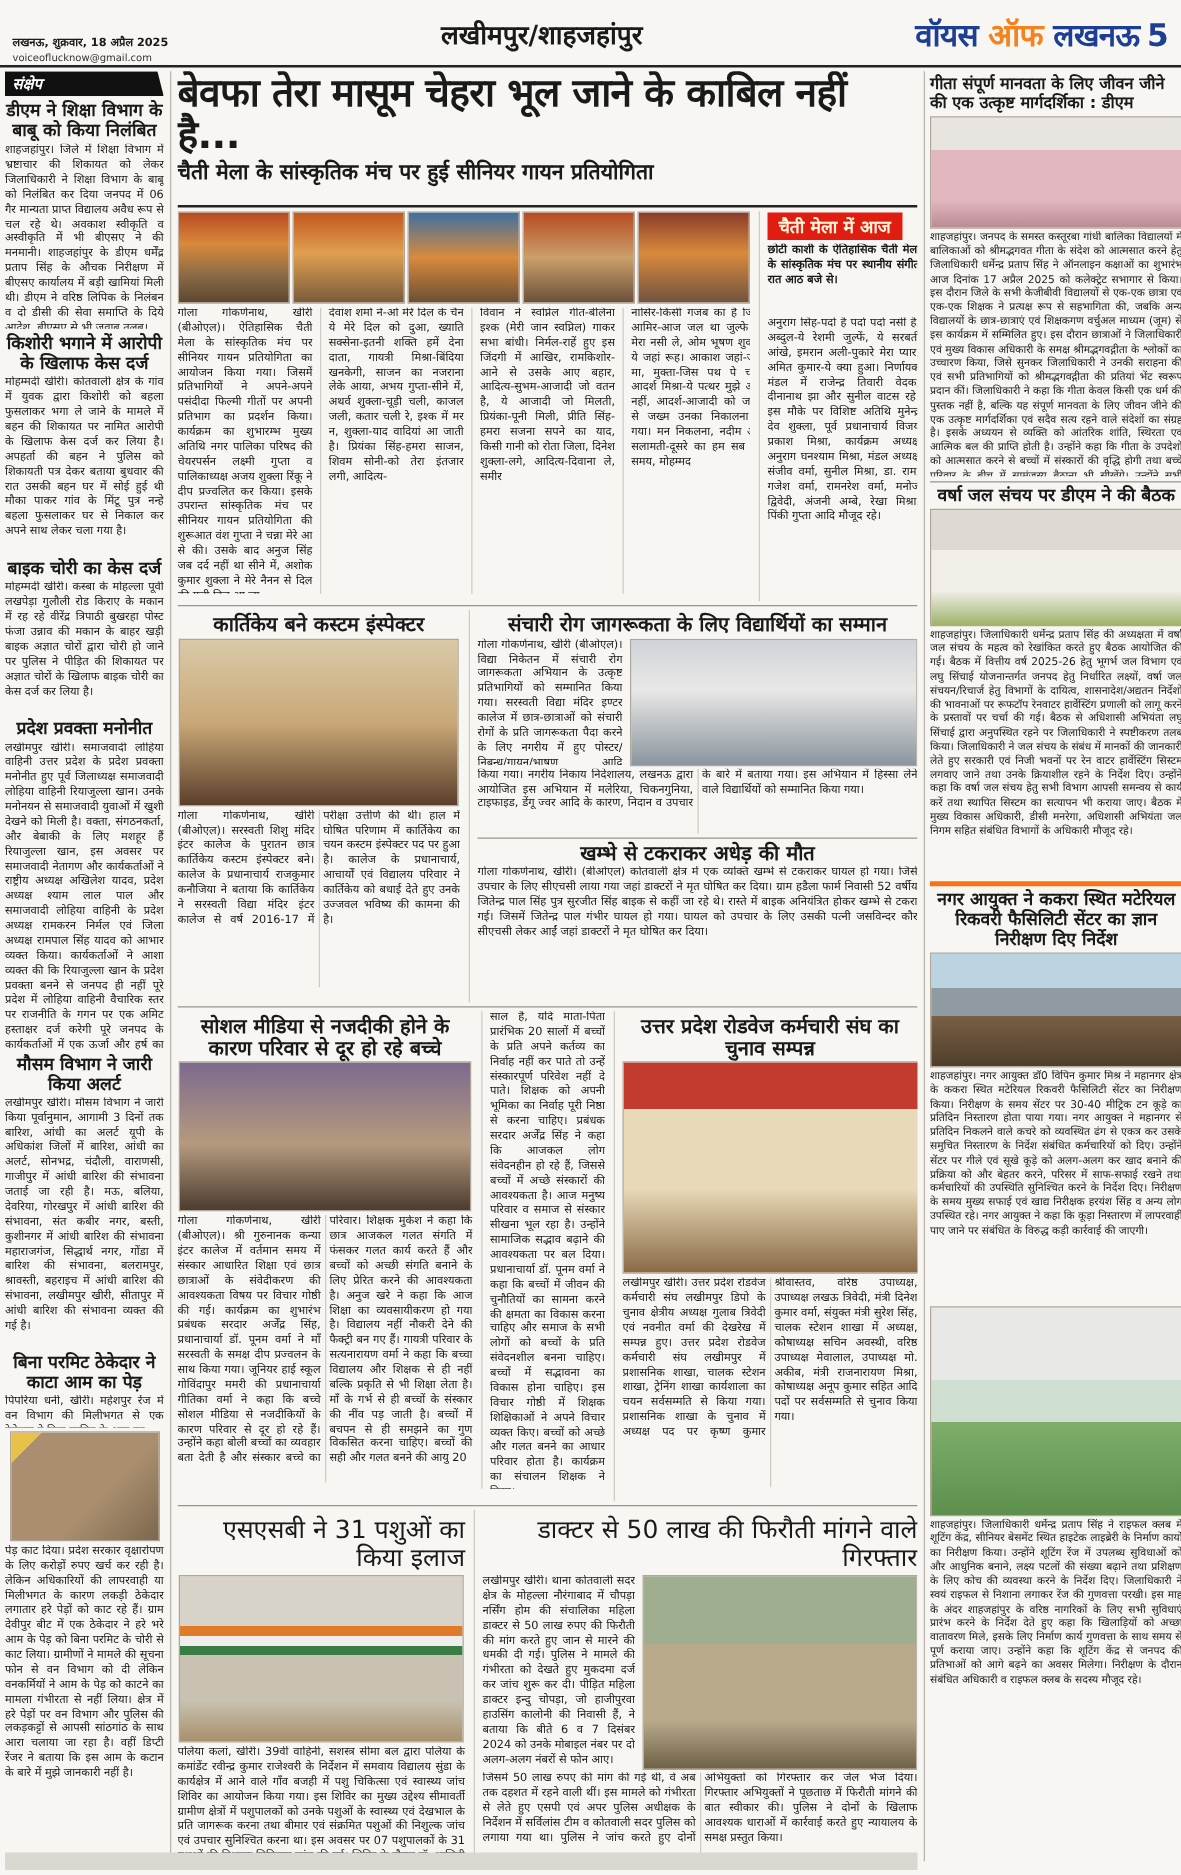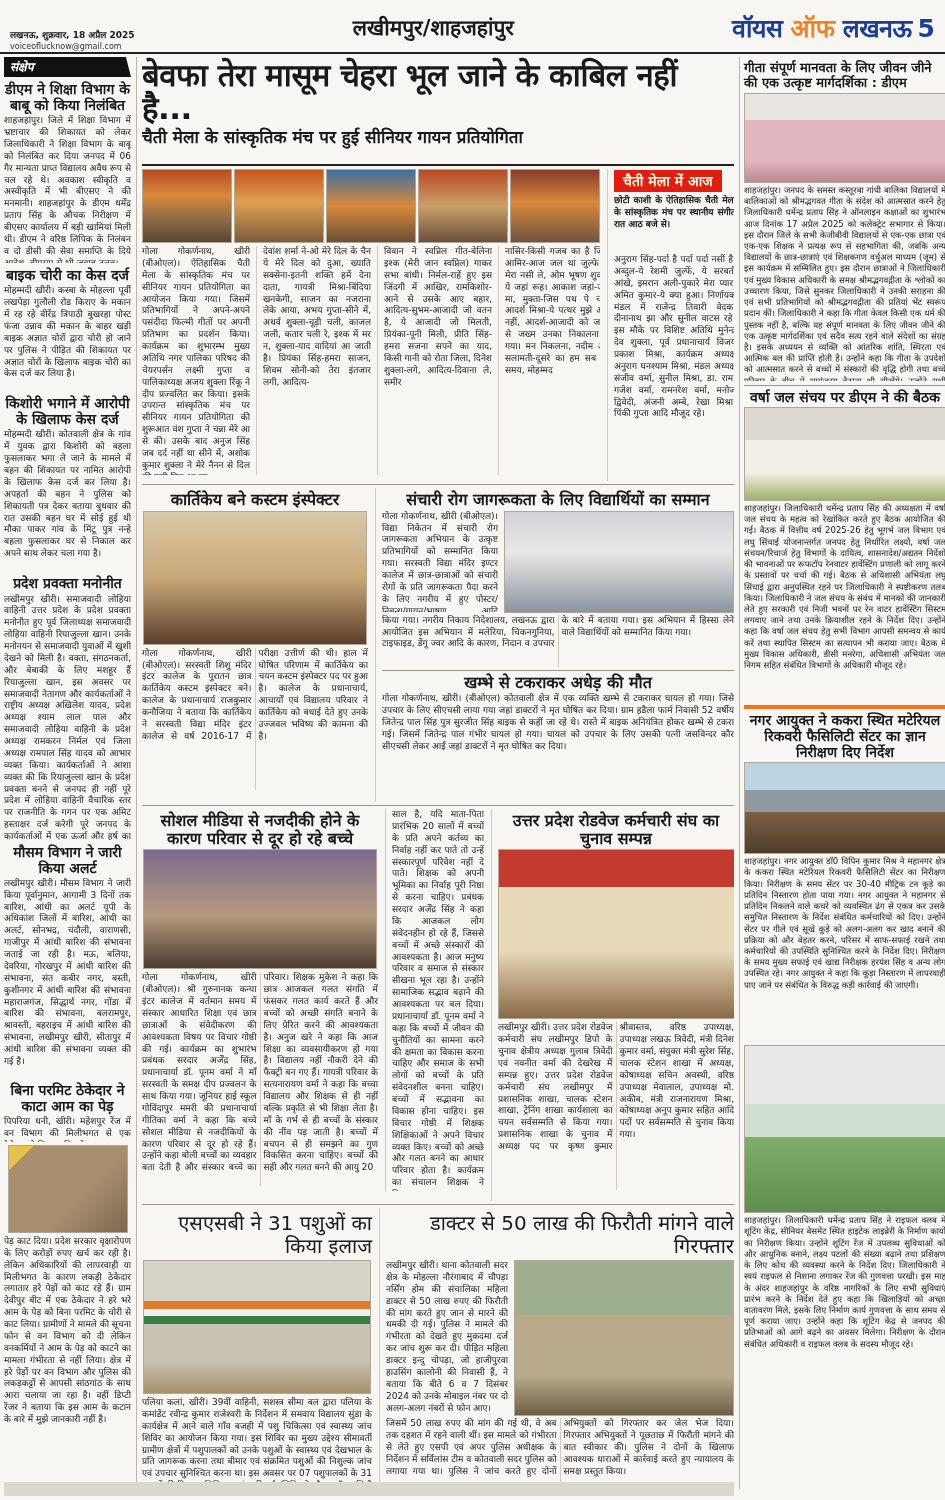--- a/index.html
+++ b/index.html
@@ -81,26 +81,26 @@
   <div class="mainrow">
 
     <aside class="colL">
       <div class="kicker">संक्षेप</div>
 
       <article>
         <h3 class="t-sm">डीएम ने शिक्षा विभाग के बाबू को किया निलंबित</h3>
         <p class="bd" style="height:148px">शाहजहांपुर। जिले में शिक्षा विभाग में भ्रष्टाचार की शिकायत को लेकर जिलाधिकारी ने शिक्षा विभाग के बाबू को निलंबित कर दिया जनपद में 06 गैर मान्यता प्राप्त विद्यालय अवैध रूप से चल रहे थे। अवकाश स्वीकृति व अस्वीकृति में भी बीएसए ने की मनमानी। शाहजहांपुर के डीएम धर्मेंद्र प्रताप सिंह के औचक निरीक्षण में बीएसए कार्यालय में बड़ी खामियां मिली थी। डीएम ने वरिष्ठ लिपिक के निलंबन व दो डीसी की सेवा समाप्ति के दिये आदेश, बीएसए से भी जवाब तलब।</p>
       </article>
       <article>
+        <h3 class="t-sm">किशोरी भगाने में आरोपी के खिलाफ केस दर्ज</h3>
+        <p class="bd" style="height:142px">मोहम्मदी खीरी। कोतवाली क्षेत्र के गांव में युवक द्वारा किशोरी को बहला फुसलाकर भगा ले जाने के मामले में बहन की शिकायत पर नामित आरोपी के खिलाफ केस दर्ज कर लिया है। अपहर्ता की बहन ने पुलिस को शिकायती पत्र देकर बताया बुधवार की रात उसकी बहन घर में सोई हुई थी मौका पाकर गांव के मिंटू पुत्र नन्हे बहला फुसलाकर घर से निकाल कर अपने साथ लेकर चला गया है।</p>
+      </article>
+      <article>
         <h3 class="t-sm">बाइक चोरी का केस दर्ज</h3>
         <p class="bd" style="height:106px">मोहम्मदी खीरी। कस्बा के मोहल्ला पूर्वी लखपेड़ा गुलौली रोड किराए के मकान में रह रहे वीरेंद्र त्रिपाठी बुखरहा पोस्ट फंजा उन्नाव की मकान के बाहर खड़ी बाइक अज्ञात चोरों द्वारा चोरी हो जाने पर पुलिस ने पीड़ित की शिकायत पर अज्ञात चोरों के खिलाफ बाइक चोरी का केस दर्ज कर लिया है।</p>
-      </article>
-      <article>
-        <h3 class="t-sm">किशोरी भगाने में आरोपी के खिलाफ केस दर्ज</h3>
-        <p class="bd" style="height:142px">मोहम्मदी खीरी। कोतवाली क्षेत्र के गांव में युवक द्वारा किशोरी को बहला फुसलाकर भगा ले जाने के मामले में बहन की शिकायत पर नामित आरोपी के खिलाफ केस दर्ज कर लिया है। अपहर्ता की बहन ने पुलिस को शिकायती पत्र देकर बताया बुधवार की रात उसकी बहन घर में सोई हुई थी मौका पाकर गांव के मिंटू पुत्र नन्हे बहला फुसलाकर घर से निकाल कर अपने साथ लेकर चला गया है।</p>
       </article>
       <article>
         <h3 class="t-sm">प्रदेश प्रवक्ता मनोनीत</h3>
         <p class="bd" style="height:246px">लखीमपुर खीरी। समाजवादी लोहिया वाहिनी उत्तर प्रदेश के प्रदेश प्रवक्ता मनोनीत हुए पूर्व जिलाध्यक्ष समाजवादी लोहिया वाहिनी रियाजुल्ला खान। उनके मनोनयन से समाजवादी युवाओं में खुशी देखने को मिली है। वक्ता, संगठनकर्ता, और बेबाकी के लिए मशहूर हैं रियाजुल्ला खान, इस अवसर पर समाजवादी नेतागण और कार्यकर्ताओं ने राष्ट्रीय अध्यक्ष अखिलेश यादव, प्रदेश अध्यक्ष श्याम लाल पाल और समाजवादी लोहिया वाहिनी के प्रदेश अध्यक्ष रामकरन निर्मल एवं जिला अध्यक्ष रामपाल सिंह यादव को आभार व्यक्त किया। कार्यकर्ताओं ने आशा व्यक्त की कि रियाजुल्ला खान के प्रदेश प्रवक्ता बनने से जनपद ही नहीं पूरे प्रदेश में लोहिया वाहिनी वैचारिक स्तर पर राजनीति के गगन पर एक अमिट हस्ताक्षर दर्ज करेगी पूरे जनपद के कार्यकर्ताओं में एक ऊर्जा और हर्ष का संचार हुआ।</p>
       </article>
       <article>
         <h3 class="t-sm">मौसम विभाग ने जारी किया अलर्ट</h3>
         <p class="bd" style="height:200px">लखीमपुर खीरी। मौसम विभाग ने जारी किया पूर्वानुमान, आगामी 3 दिनों तक बारिश, आंधी का अलर्ट यूपी के अधिकांश जिलों में बारिश, आंधी का अलर्ट, सोनभद्र, चंदौली, वाराणसी, गाजीपुर में आंधी बारिश की संभावना जताई जा रही है। मऊ, बलिया, देवरिया, गोरखपुर में आंधी बारिश की संभावना, संत कबीर नगर, बस्ती, कुशीनगर में आंधी बारिश की संभावना महाराजगंज, सिद्धार्थ नगर, गोंडा में बारिश की संभावना, बलरामपुर, श्रावस्ती, बहराइच में आंधी बारिश की संभावना, लखीमपुर खीरी, सीतापुर में आंधी बारिश की संभावना व्यक्त की गई है।</p>
       </article>
       <article>

